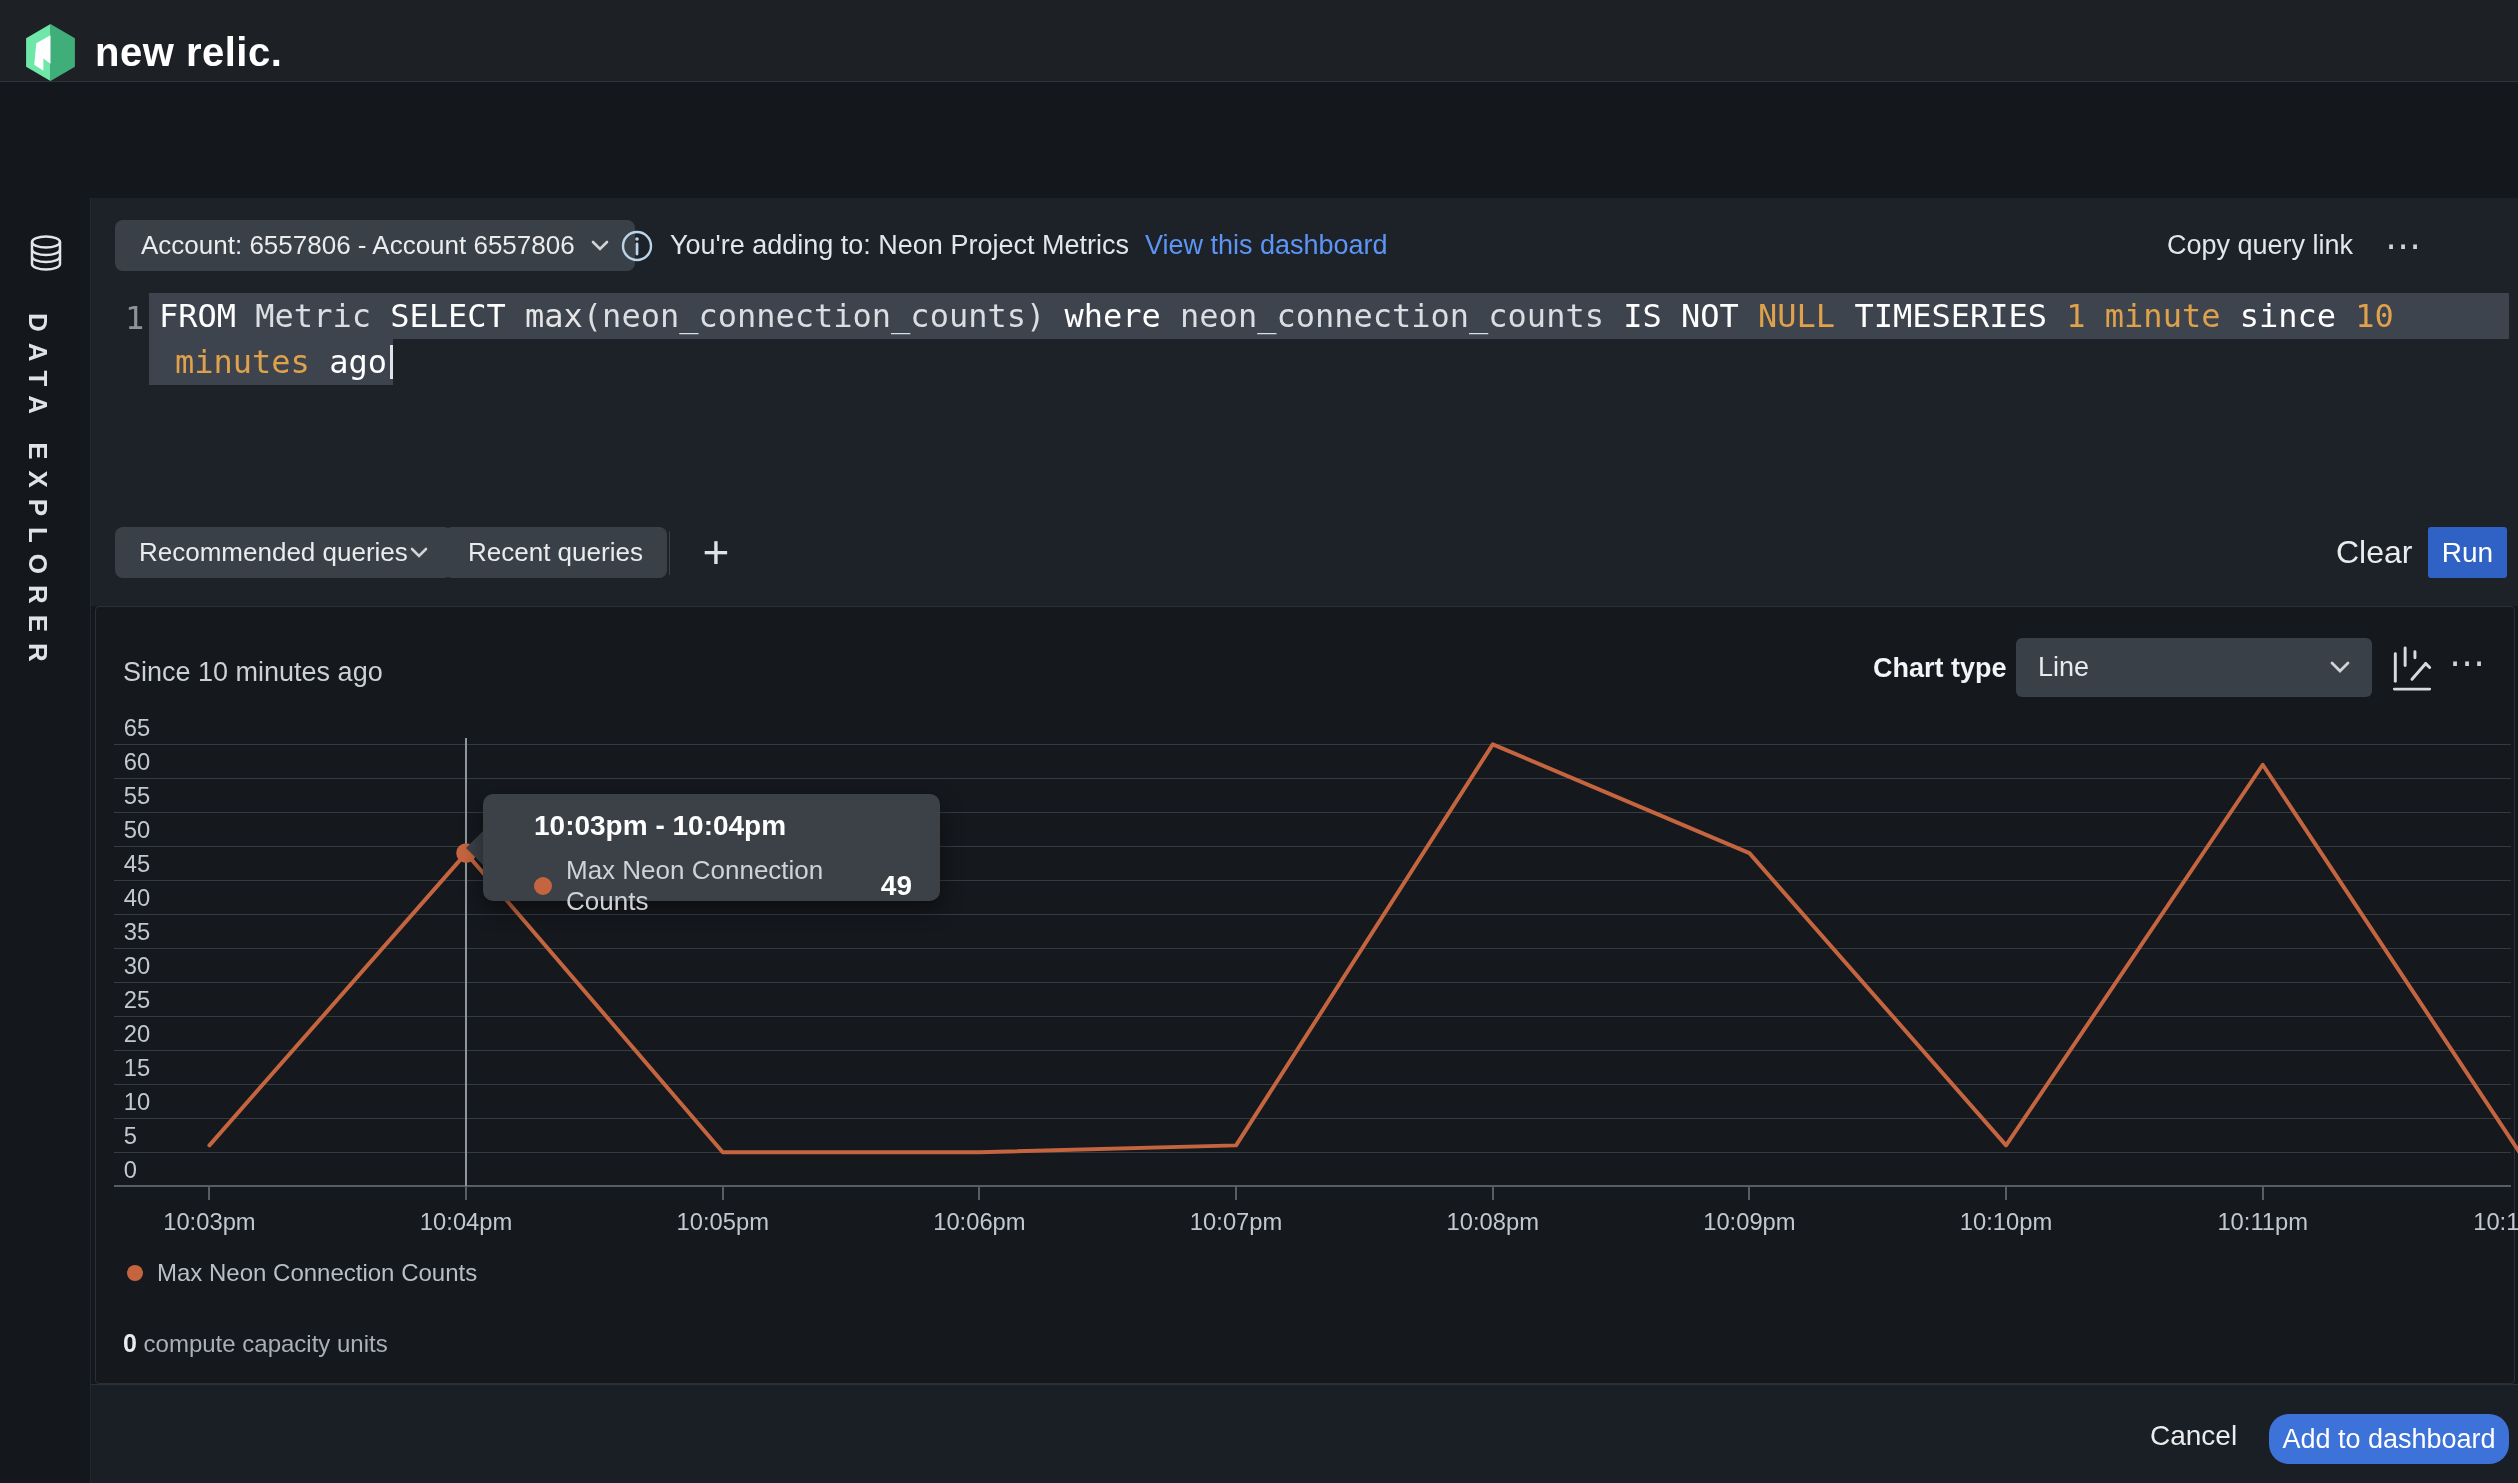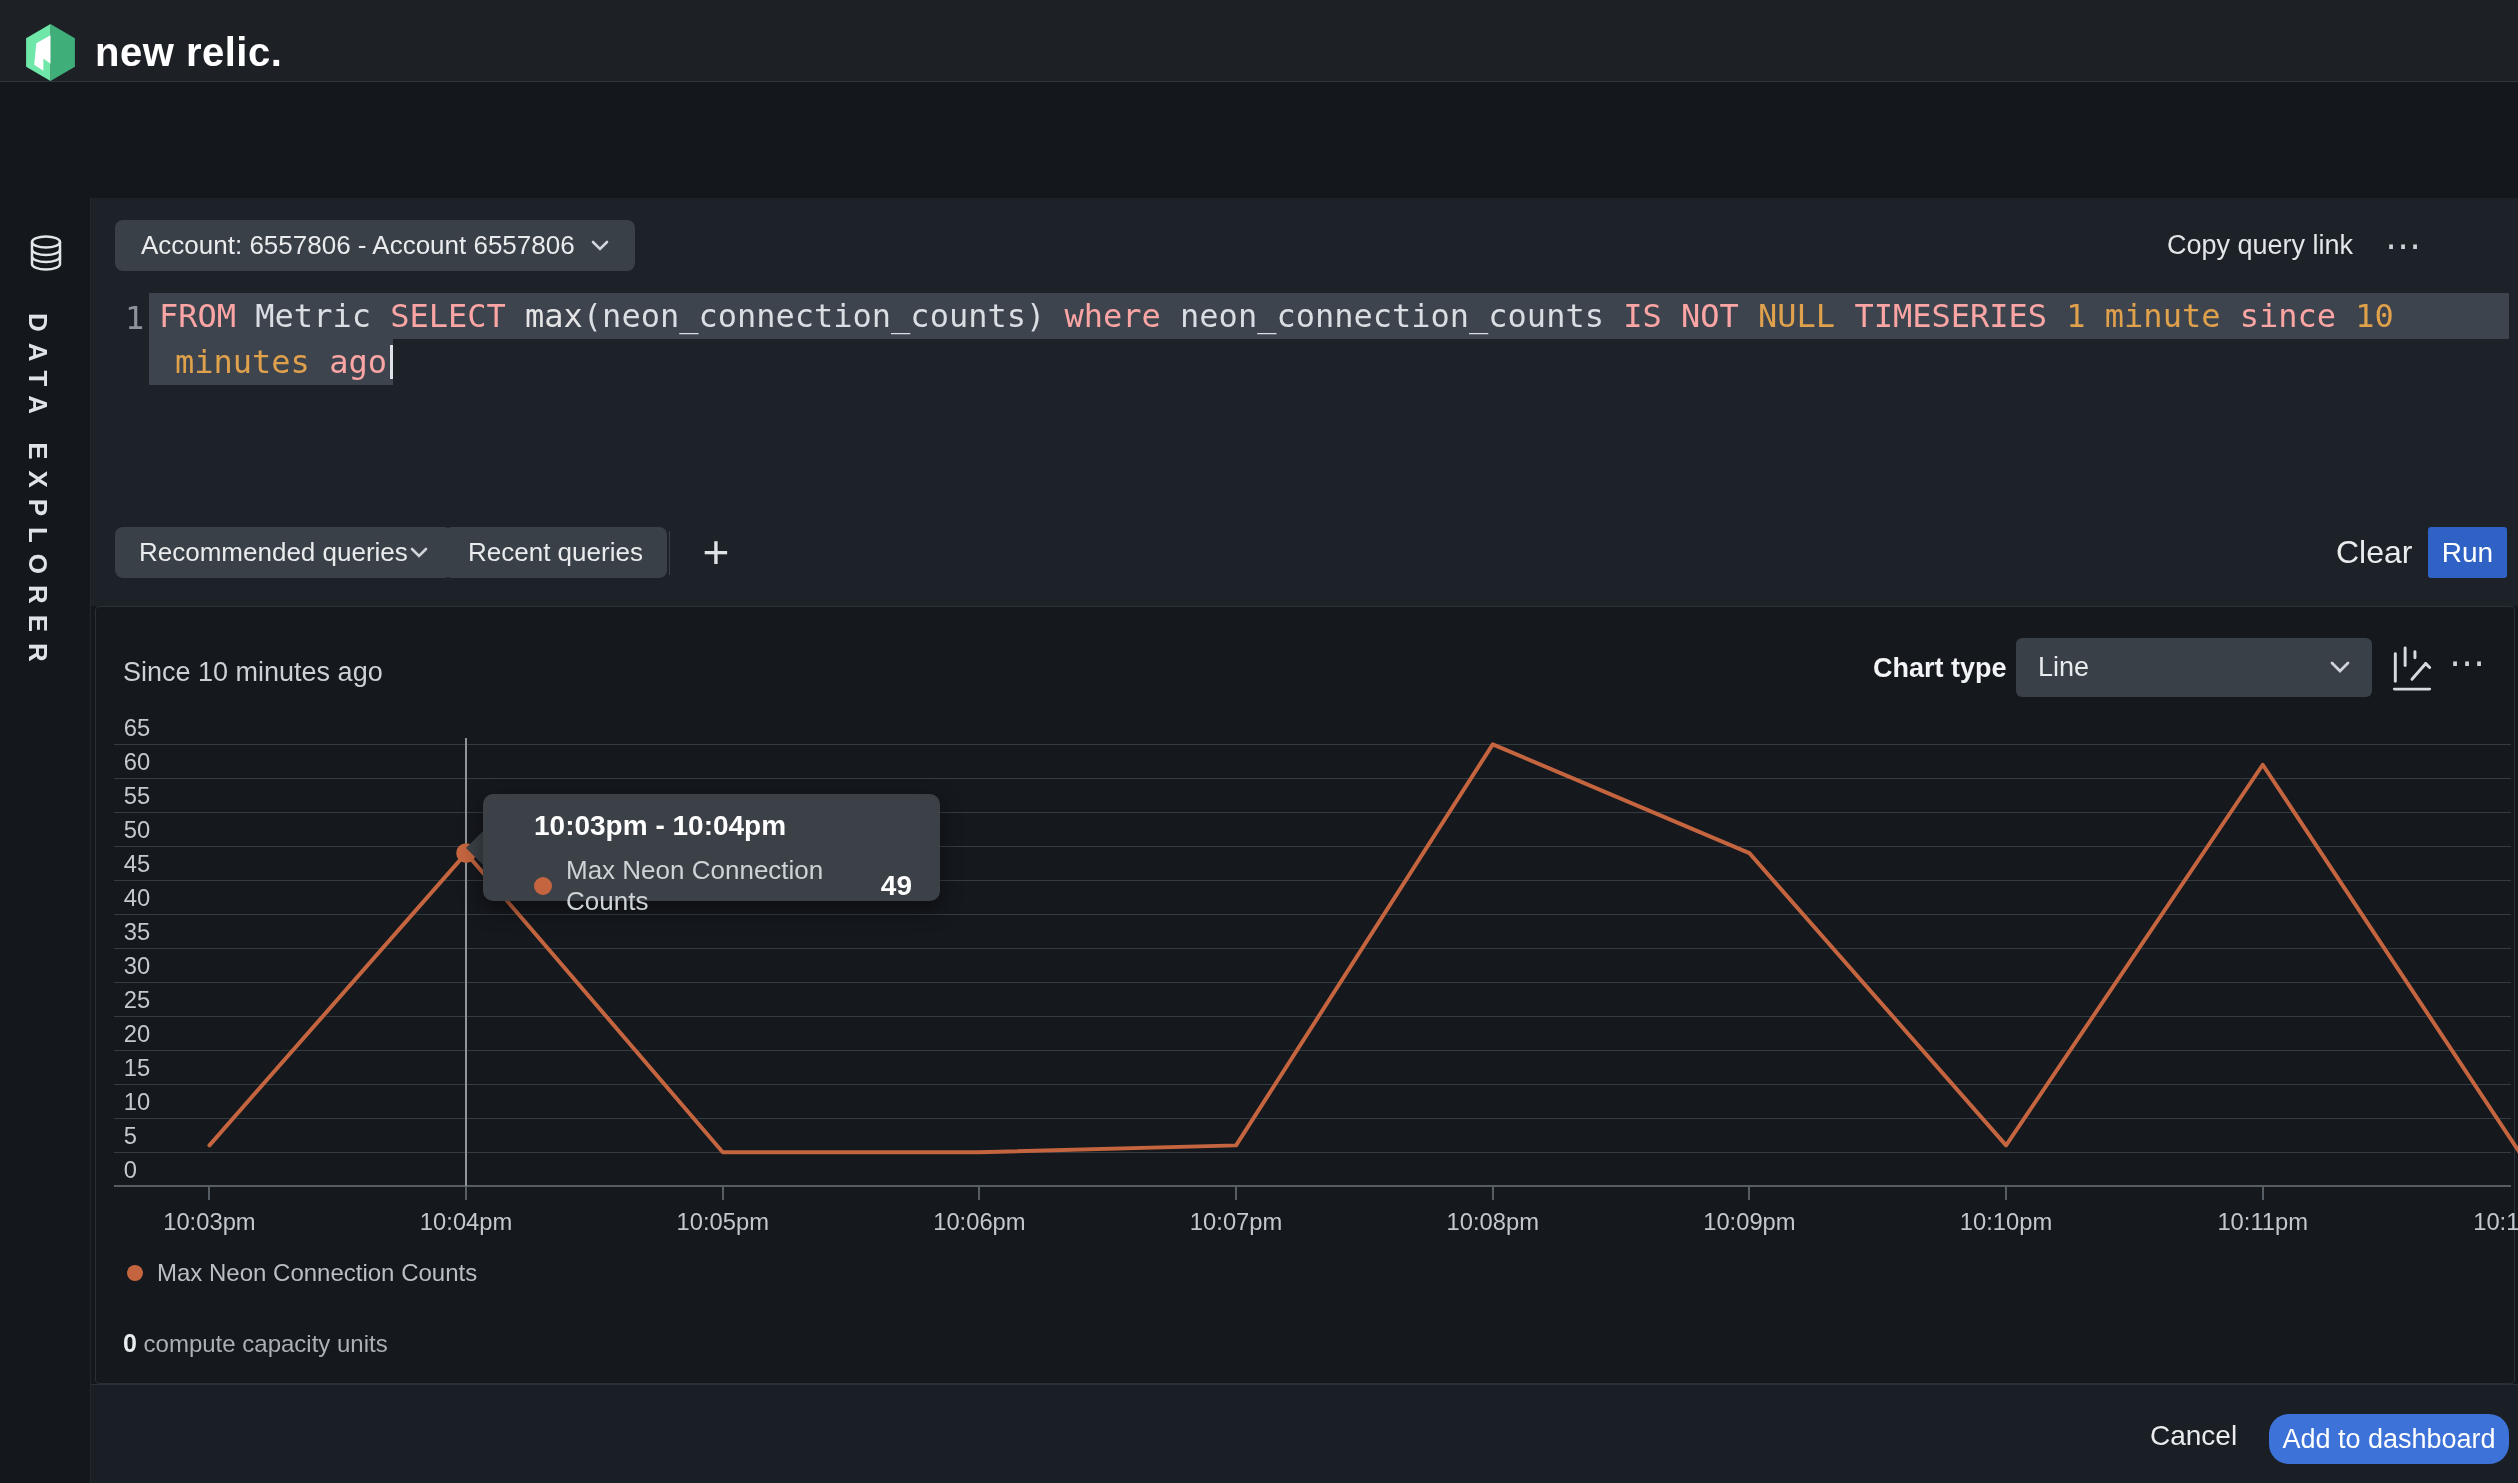--- a/index.html
+++ b/index.html
@@ -40,21 +40,21 @@
   .dash-link { font-size:27px; color:#5c95f5; cursor:pointer; }
   .copy-link { right:95px; top:220px; left:auto; height:51px; display:flex; align-items:center; gap:32px; }
   .copy-link-text { font-size:27px; color:#e3e6e9; cursor:pointer; }
   .dots { font-size:36px; color:#cfd4d8; letter-spacing:3px; cursor:pointer; line-height:1; }
 
   .line-number { left:125px; top:299px; font-family:"DejaVu Sans Mono",monospace; font-size:32px; color:#8d939a; }
   #query-code { left:149px; top:293px; width:2360px; font-family:"DejaVu Sans Mono",monospace; font-size:32px; line-height:42px; cursor:text; }
   .code-line { background:#3d444d; padding:2px 0 2px 10px; width:-moz-fit-content; width:fit-content; }
   .code-line.full { width:100%; }
   .code-line.cont { padding-left:26px; }
-  .tok-kw { color:#fca5a5; }
+  .tok-kw { color:#ffffff; }
   .tok-fn { color:#e5e5e5; }
   .tok-num { color:#dfa14c; }
   .tok-pl { color:#d9dee3; }
   .caret { display:inline-block; width:3px; height:34px; background:#dfe3e7; vertical-align:-6px; margin-left:3px; }
 
   .tool-btn { top:527px; height:51px; padding:0 24px; background:#3a4047; border-radius:8px; display:flex; align-items:center; gap:2px; font-size:26px; color:#e9ebed; cursor:pointer; }
   .tool-div { left:669px; top:531px; width:1px; height:44px; background:#3a4046; }
   .tool-plus { left:693px; top:529px; width:46px; height:46px; font-size:46px; font-weight:300; color:#dfe3e6; display:flex; align-items:center; justify-content:center; cursor:pointer; }
   .clear-btn { left:2336px; top:527px; height:51px; display:flex; align-items:center; font-size:32px; color:#e9ebed; cursor:pointer; }
   .run-btn { left:2428px; top:527px; width:79px; height:51px; background:#2f62c4; border-radius:3px; display:flex; align-items:center; justify-content:center; font-size:28px; color:#ffffff; cursor:pointer; }
@@ -196,20 +196,29 @@
 
   <div class="abs pane"></div>
 
   <div class="abs account-btn">
     <span>Account: 6557806 - Account 6557806</span>
     <svg class="icon" width="18" height="12" viewBox="0 0 18 12">
       <polyline points="2,2 9,9 16,2" fill="none" stroke="#cfd4d9" stroke-width="2.6" stroke-linecap="round"></polyline>
     </svg>
   </div>
 
+  <div class="abs info-row">
+    <svg class="icon" width="34" height="34" viewBox="0 0 34 34">
+      <circle cx="17" cy="17" r="14" fill="none" stroke="#b9d4ea" stroke-width="2.4"></circle>
+      <circle cx="17" cy="10" r="1.8" fill="#b9d4ea"></circle>
+      <line x1="17" y1="15" x2="17" y2="25" stroke="#b9d4ea" stroke-width="2.8" stroke-linecap="round"></line>
+    </svg>
+    <span class="adding-text">You're adding to: Neon Project Metrics</span>
+    <span class="dash-link">View this dashboard</span>
+  </div>
 
   <div class="abs copy-link">
     <span class="copy-link-text">Copy query link</span>
     <span class="dots">⋯</span>
   </div>
 
   <div class="abs line-number">1</div>
   <div class="abs" id="query-code">
       <div class="code-line full"><span class="tok-kw">FROM</span> <span class="tok-pl">Metric</span> <span class="tok-kw">SELECT</span> <span class="tok-fn">max</span><span class="tok-pl">(neon_connection_counts)</span> <span class="tok-kw">where</span> <span class="tok-pl">neon_connection_counts</span> <span class="tok-kw">IS</span> <span class="tok-kw">NOT</span> <span class="tok-num">NULL</span> <span class="tok-kw">TIMESERIES</span> <span class="tok-num">1</span> <span class="tok-num">minute</span> <span class="tok-kw">since</span> <span class="tok-num">10</span></div>
       <div class="code-line cont"><span class="tok-num">minutes</span> <span class="tok-kw">ago</span><span class="caret"></span></div>

